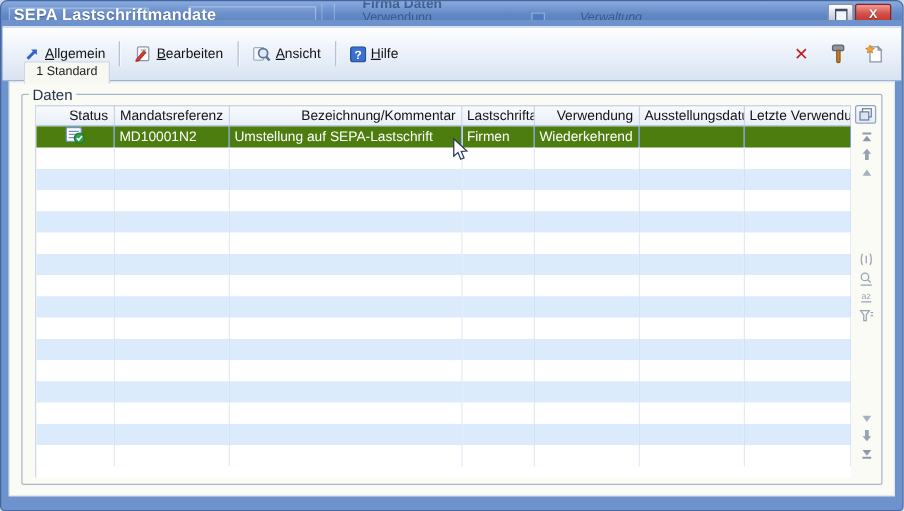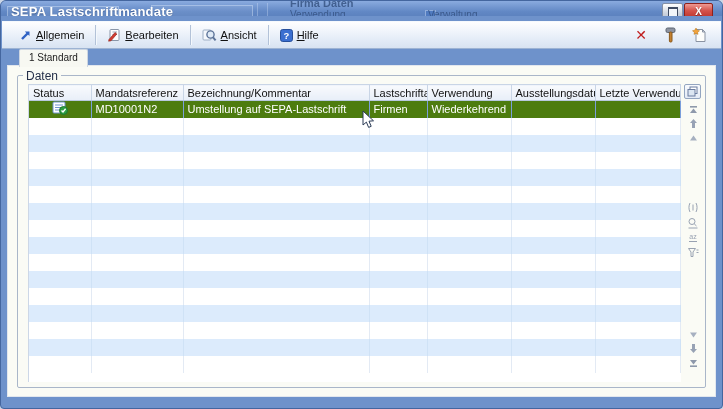--- a/index.html
+++ b/index.html
@@ -30,29 +30,29 @@
     letter-spacing:.2px;z-index:3;
   }
   
   .bg-field{position:absolute;border:1px solid rgba(225,238,255,.38);background:rgba(255,255,255,.06);}
   .bg-field1{left:6px;top:5px;width:110px;height:12px;}
   .bg-field2{left:150px;top:4px;width:100px;height:13px;}
   .bg-vline{position:absolute;top:2px;width:1px;height:16px;background:rgba(230,240,255,.30);}
   .bg-text{position:absolute;color:#2c4876;opacity:.72;font-size:10px;white-space:nowrap;z-index:1;}
   .bg-header{left:289px;top:-4px;font-weight:bold;font-size:11px;}
   .bg-abteilung{left:289px;top:8px;}
-  .bg-verwaltung{left:427px;top:8px;}
+  .bg-verwaltung{left:463px;top:8px;font-style:italic;}
   .bg-vicon{position:absolute;left:424px;top:9px;width:9px;height:9px;background:#4d79c0;border:1px solid rgba(235,243,255,.5);opacity:.8;}
   .cap-btn{position:absolute;top:2px;height:15px;border-radius:2px;z-index:4;display:flex;align-items:center;justify-content:center;cursor:default;}
   .btn-restore{right:39px;width:19px;background:linear-gradient(#ffffff,#cfd5e0 60%,#b9c1cf);border:1px solid #8590a5;}
   .btn-close{right:9px;width:27px;background:linear-gradient(#ef9a93,#d4524a 45%,#b72f27);border:1px solid #8e211b;color:#fff;font-weight:bold;font-size:10px;text-shadow:0 1px 1px rgba(0,0,0,.4);}
   .restore-glyph{width:8px;height:7px;border:1px solid #3f4b63;border-top-width:2px;background:#f2f5fa;}
   
   .toolbar{
-    position:absolute;top:20px;left:1px;right:1px;height:28px;
+    position:absolute;top:20px;left:1px;right:1px;height:44px;
     background:linear-gradient(#fefeff,#e7eef8 60%,#d8e3f2);
     border-top:1px solid #f6f9fd;
     border-bottom:1px solid #9db3d3;
     display:flex;align-items:center;
     padding-left:10px;box-sizing:border-box;
   }
   .tool-btn{display:flex;align-items:center;gap:4px;height:22px;padding:0 6px;border:1px solid transparent;border-radius:2px;cursor:default;}
   .tool-btn span{white-space:nowrap;}
   .mn{text-decoration:underline;}
   .tool-sep{width:1px;height:20px;background:#b3c2d8;margin:0 4px;box-shadow:1px 0 0 #f4f8fc;}
@@ -81,21 +81,21 @@
   
   .table-wrap{
     position:absolute;left:10px;right:24px;top:8px;bottom:5px;
     overflow:hidden;background:#ffffff;border-left:1px solid #ccd7e7;
   }
   table{border-collapse:collapse;width:100%;table-layout:fixed;font-size:11px;}
   th{
     height:16px;box-sizing:border-box;
     background:linear-gradient(#f8fafd,#e8eef8);
     border-right:1px solid #c9d5e6;border-top:1px solid #c9d5e6;border-bottom:1px solid #b8c8de;
-    font-weight:normal;text-align:left;padding:0 4px;color:#121212;
+    font-weight:normal;text-align:right;padding:0 4px;color:#121212;
     white-space:nowrap;overflow:hidden;cursor:default;
   }
   td{
     height:17px;box-sizing:border-box;padding:0 4px;
     border-right:1px solid #e3eaf4;
     white-space:nowrap;overflow:hidden;cursor:default;
   }
   tr.selected td{background:#4d7c0f;color:#ffffff;border-right:1px solid #7b9fdb;}
   tr.row-normal td{background:#ffffff;color:#101010;}
   tr.empty td{border-right:1px solid #e3eaf4;}

